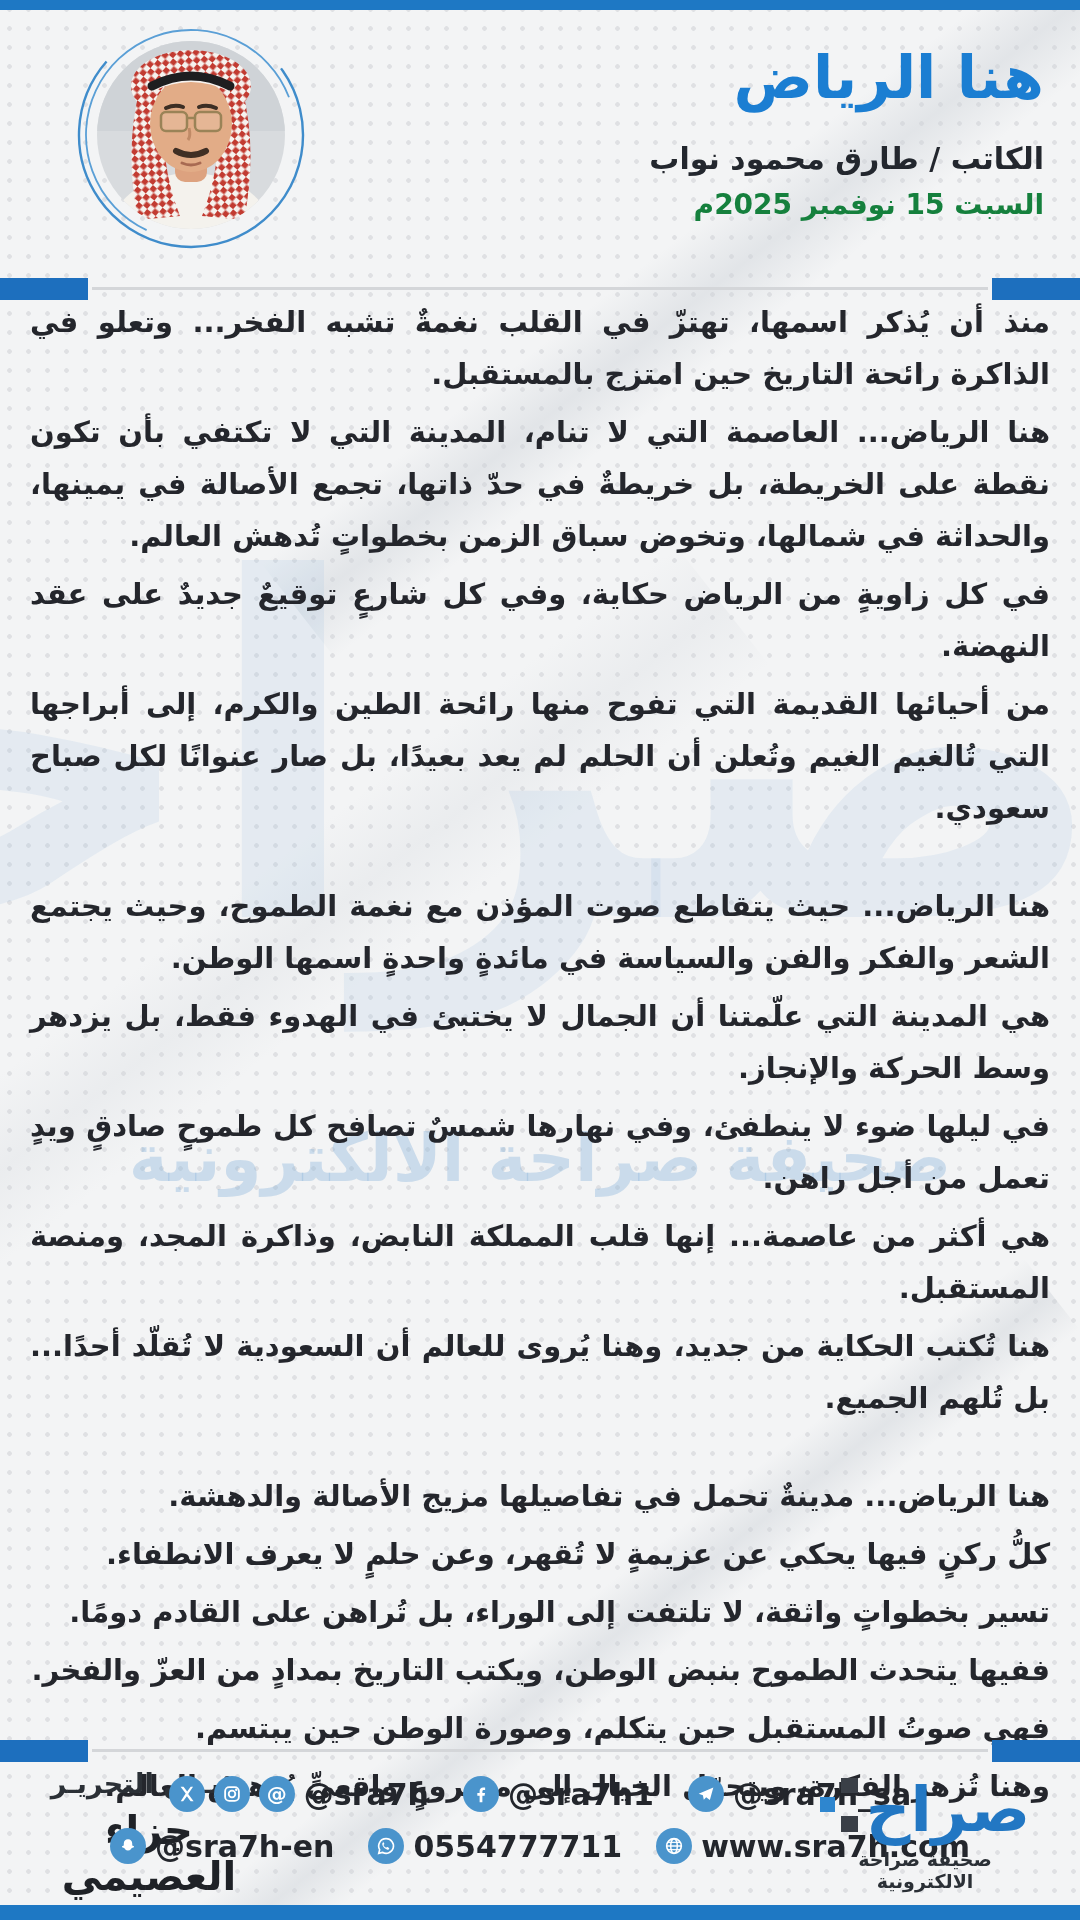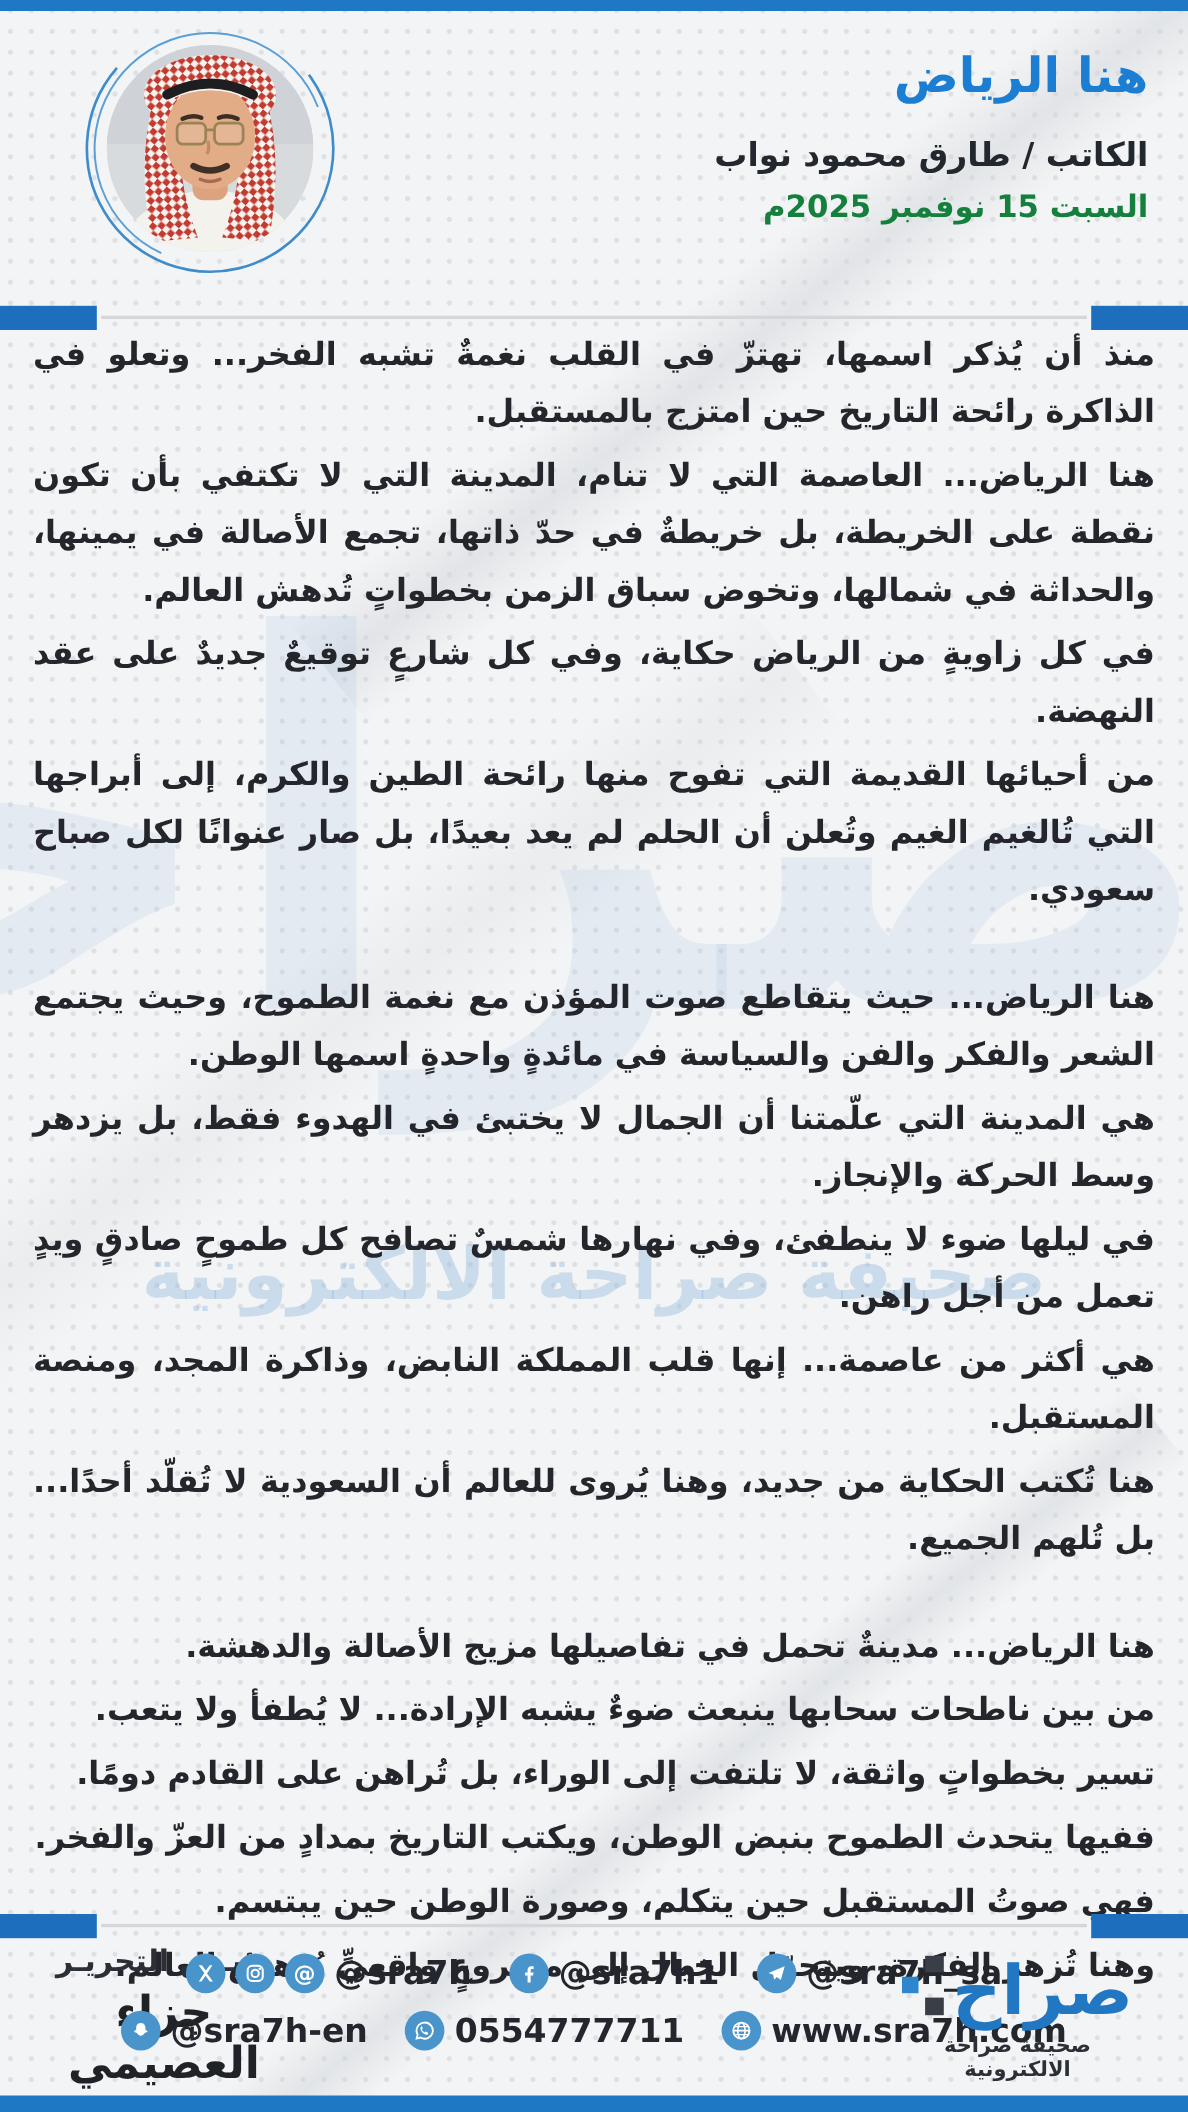--- a/index.html
+++ b/index.html
@@ -35,21 +35,21 @@
     font-size:66px; font-weight:bold; color:rgba(138,178,218,0.38);
     direction:rtl; text-align:center; z-index:1; white-space:nowrap;
   }
 
   .top-bar    { position:absolute; top:0; left:0; width:1080px; height:10px; background:#1e78c4; z-index:3; }
   .bottom-bar { position:absolute; bottom:0; left:0; width:1080px; height:15px; background:#1e78c4; z-index:3; }
 
   
   .avatar-wrap { position:absolute; top:20px; left:76px; width:230px; height:230px; z-index:2; }
   .header-text { position:absolute; top:46px; right:36px; text-align:right; direction:rtl; z-index:2; }
-  .page-title  { color:#1b7ed2; font-size:44px; font-weight:bold; line-height:1.1; }
+  .page-title  { color:#1b7ed2; font-size:59px; font-weight:bold; line-height:1.1; }
   .author-line { margin-top:30px; font-size:30px; font-weight:bold; color:#23272e; }
   .date-line   { margin-top:12px; font-size:28px; font-weight:600; color:#15803d; }
 
   
   .divider { position:absolute; left:0; width:1080px; height:22px; z-index:2; }
   .divider .line { position:absolute; top:9px; left:92px; right:92px; height:3px; background:#d4d6d9; }
   .divider .cap { position:absolute; top:0; width:88px; height:22px; background:#1d6fbe; }
   .divider .cap.left { left:0; } .divider .cap.right { right:0; }
   .divider.d1 { top:278px; } .divider.d2 { top:1740px; }
 
@@ -166,21 +166,21 @@
   <p>منذ أن يُذكر اسمها، تهتزّ في القلب نغمةٌ تشبه الفخر... وتعلو في الذاكرة رائحة التاريخ حين امتزج بالمستقبل.</p>
   <p>هنا الرياض... العاصمة التي لا تنام، المدينة التي لا تكتفي بأن تكون نقطة على الخريطة، بل خريطةٌ في حدّ ذاتها، تجمع الأصالة في يمينها، والحداثة في شمالها، وتخوض سباق الزمن بخطواتٍ تُدهش العالم.</p>
   <p>في كل زاويةٍ من الرياض حكاية، وفي كل شارعٍ توقيعٌ جديدٌ على عقد النهضة.</p>
   <p>من أحيائها القديمة التي تفوح منها رائحة الطين والكرم، إلى أبراجها التي تُالغيم الغيم وتُعلن أن الحلم لم يعد بعيدًا، بل صار عنوانًا لكل صباح سعودي.</p>
   <p class="section-start">هنا الرياض... حيث يتقاطع صوت المؤذن مع نغمة الطموح، وحيث يجتمع الشعر والفكر والفن والسياسة في مائدةٍ واحدةٍ اسمها الوطن.</p>
   <p>هي المدينة التي علّمتنا أن الجمال لا يختبئ في الهدوء فقط، بل يزدهر وسط الحركة والإنجاز.</p>
   <p>في ليلها ضوء لا ينطفئ، وفي نهارها شمسٌ تصافح كل طموحٍ صادقٍ ويدٍ تعمل من أجل راهن.</p>
   <p>هي أكثر من عاصمة... إنها قلب المملكة النابض، وذاكرة المجد، ومنصة المستقبل.</p>
   <p>هنا تُكتب الحكاية من جديد، وهنا يُروى للعالم أن السعودية لا تُقلّد أحدًا... بل تُلهم الجميع.</p>
   <p class="section-start">هنا الرياض... مدينةٌ تحمل في تفاصيلها مزيج الأصالة والدهشة.</p>
-  <p>من بين ناطحات سحابها ينبعث ضوءٌ يشبه الإرادة... لا يُطفأ ولا يتعب.</p>
+  <p>كلُّ ركنٍ فيها يحكي عن عزيمةٍ لا تُقهر، وعن حلمٍ لا يعرف الانطفاء.</p>
   <p>تسير بخطواتٍ واثقة، لا تلتفت إلى الوراء، بل تُراهن على القادم دومًا.</p>
   <p>ففيها يتحدث الطموح بنبض الوطن، ويكتب التاريخ بمدادٍ من العزّ والفخر.</p>
   <p>فهي صوتُ المستقبل حين يتكلم، وصورة الوطن حين يبتسم.</p>
   <p>وهنا تُزهر الفكرة، ويتحوّل الخيال إلى مشروعٍ واقعيٍّ يُدهش العالم.</p>
 
 </div>
 
 <div class="divider d2">
   <div class="cap left"></div>
   <div class="line"></div>

